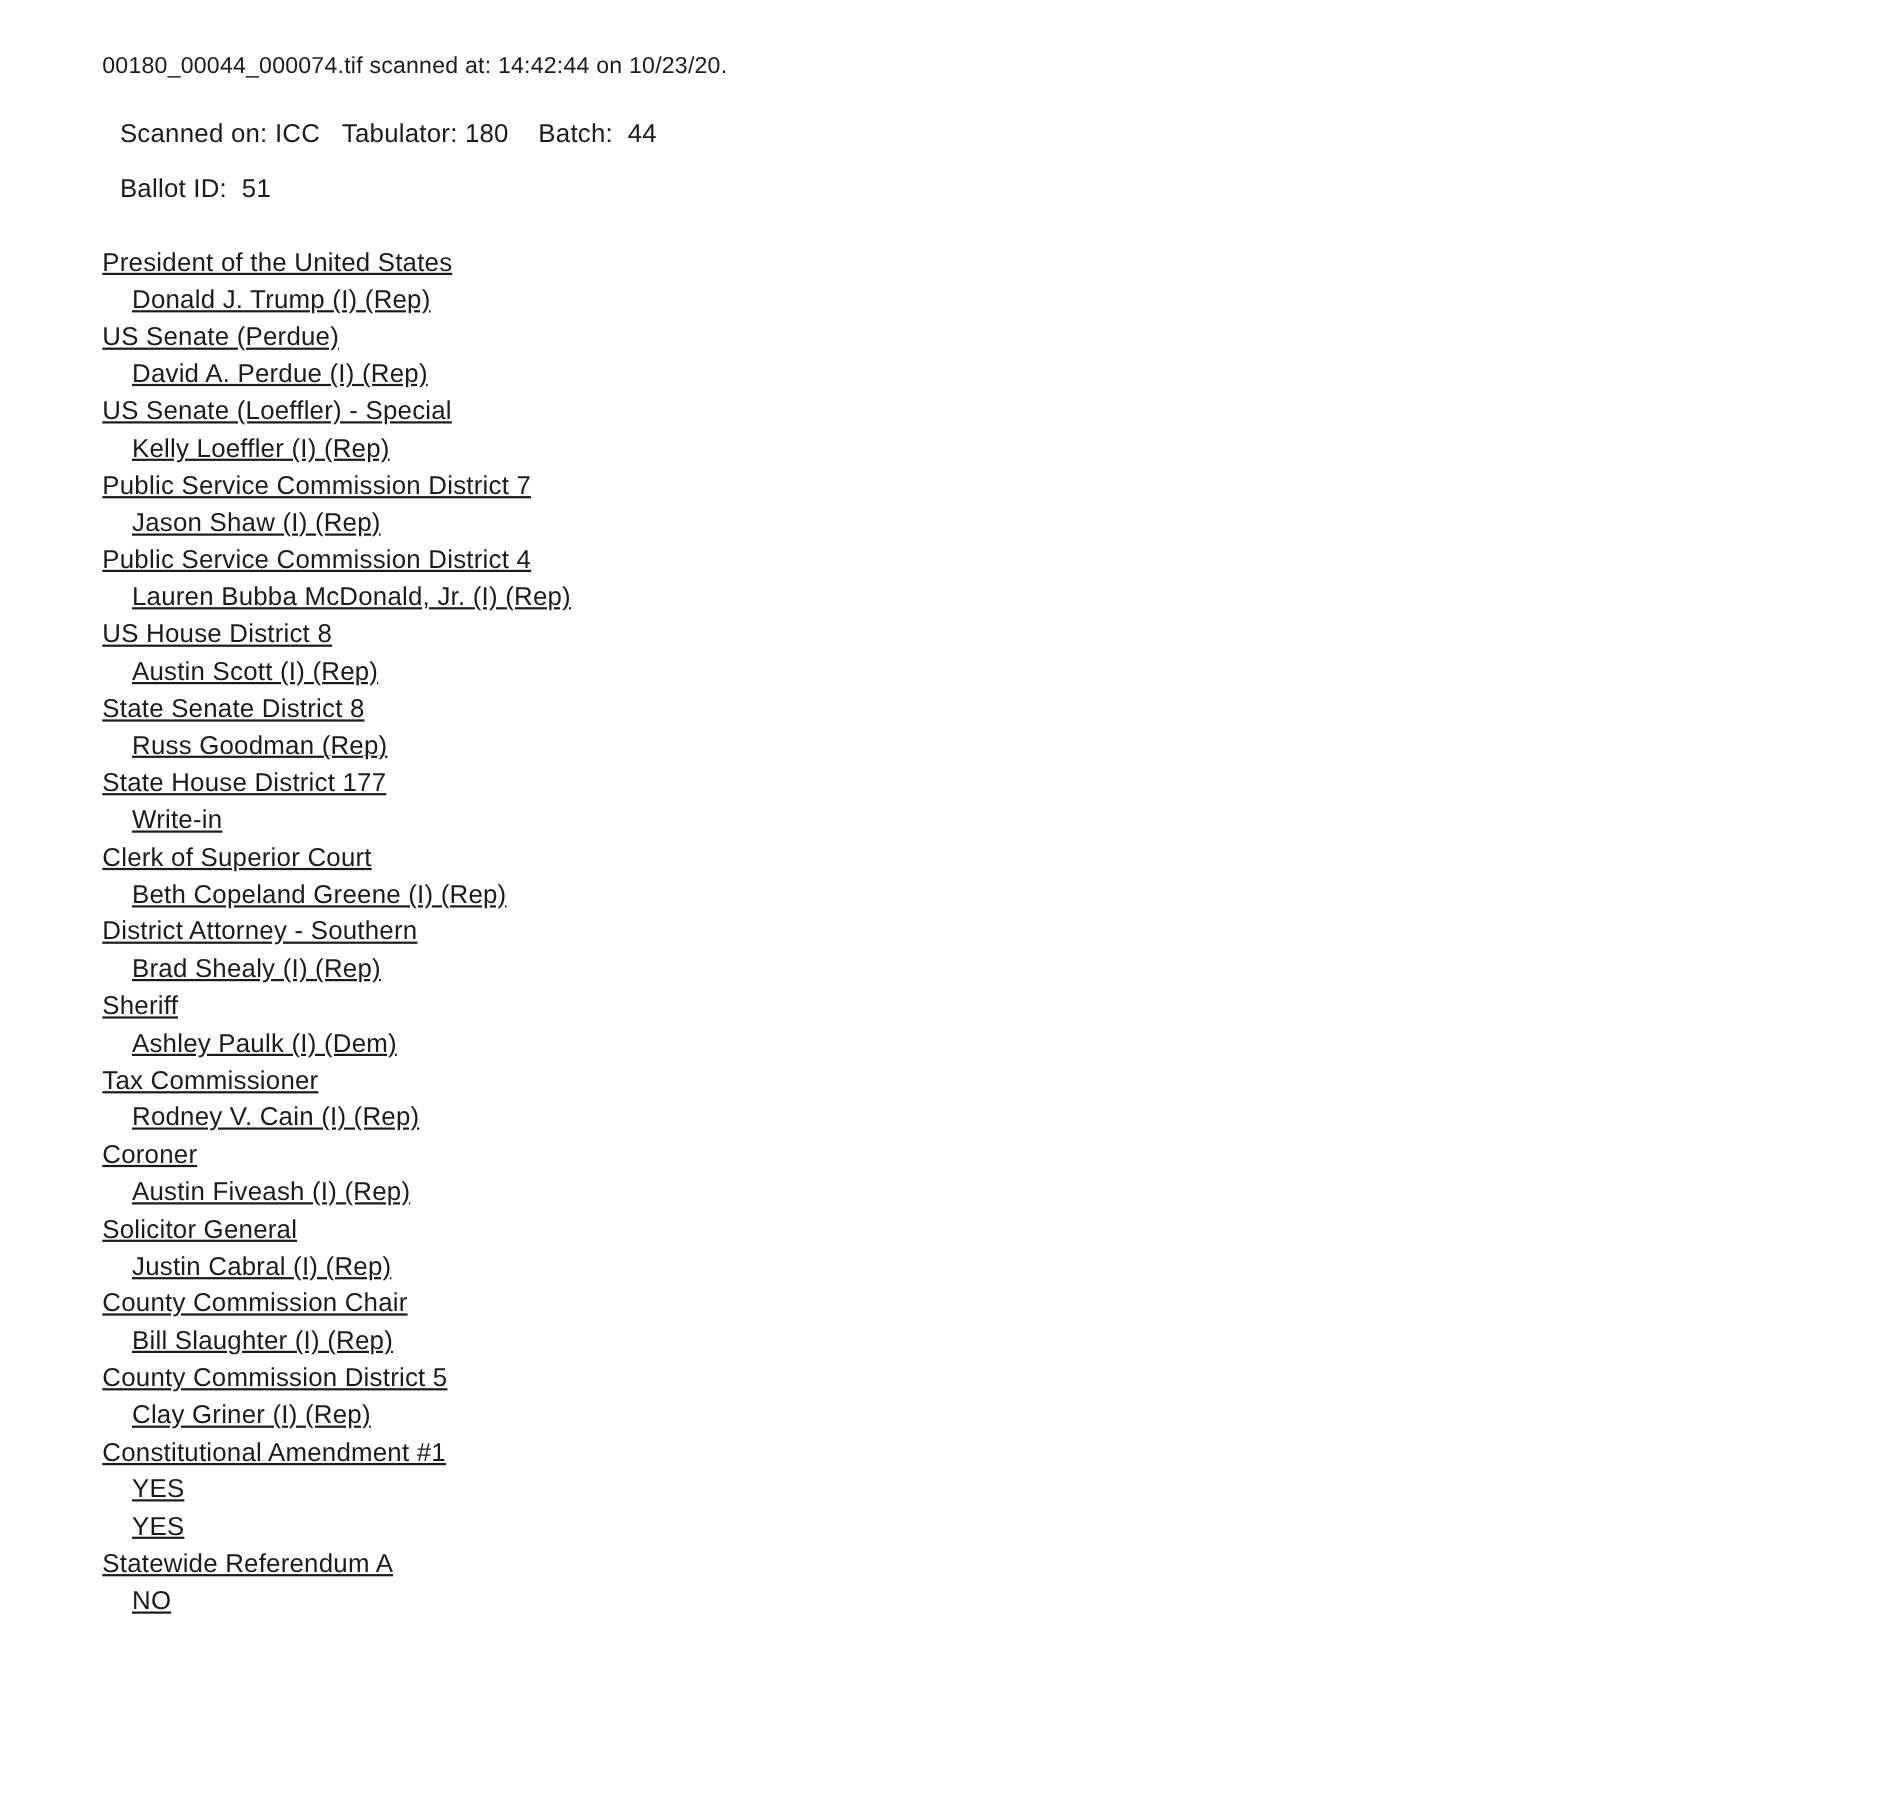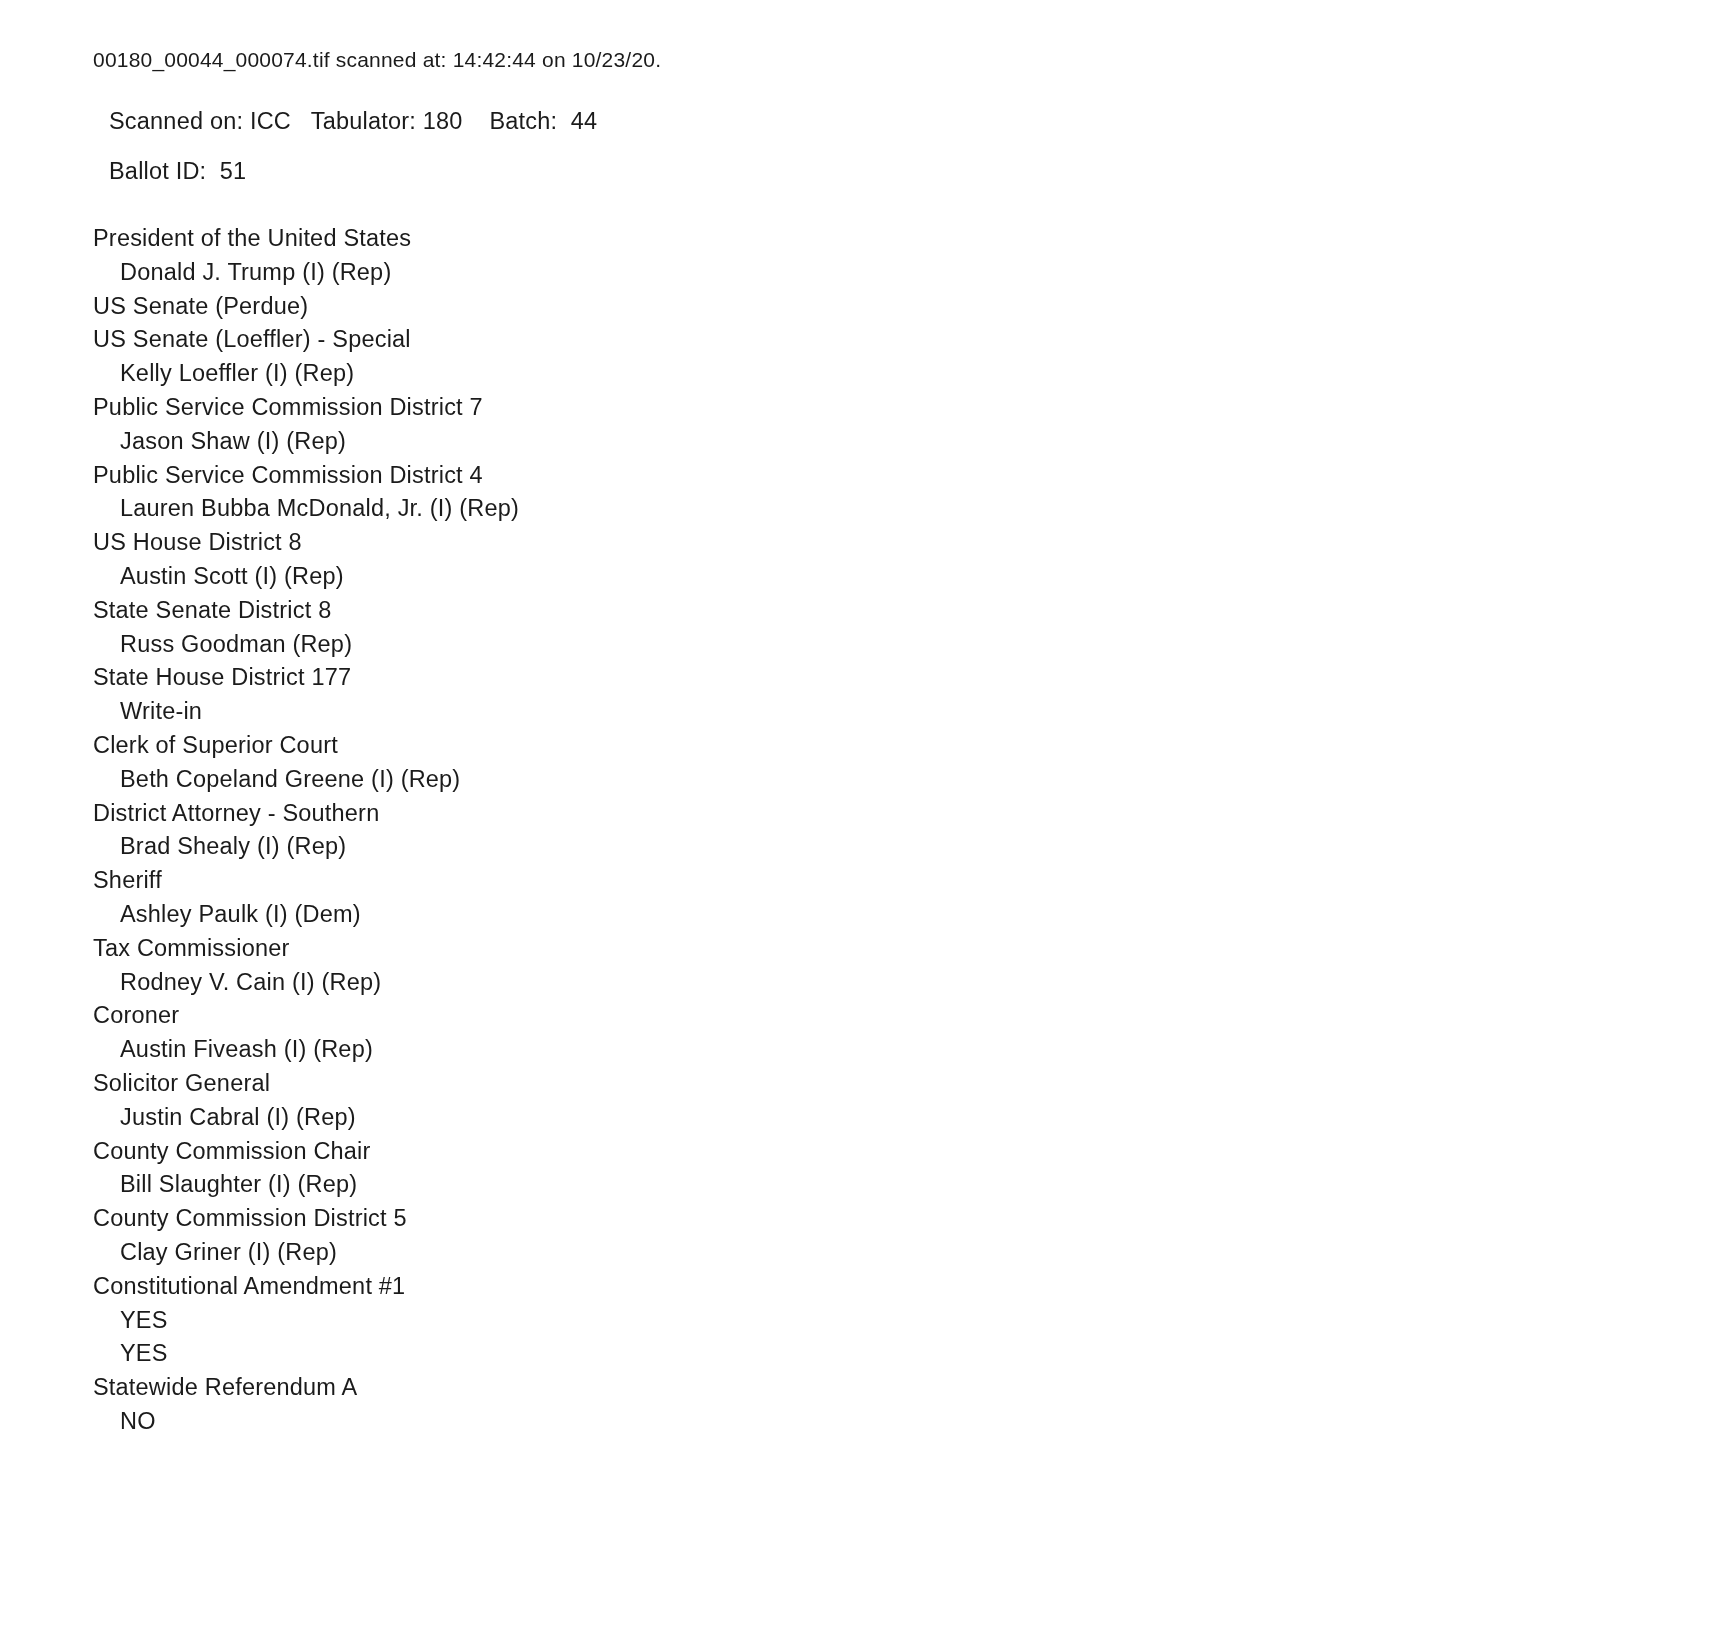--- a/index.html
+++ b/index.html
@@ -27,20 +27,21 @@
   }
   .meta-line {
     font-size: 23.5px;
     line-height: 34px;
     margin: 16px;
     white-space: pre-wrap;
     letter-spacing: 0.2px;
   }
   .contest-list {
     margin-top: 34px;
+    text-decoration: underline;
   }
   .contest { margin: 0; }
   .office, .selection {
     font-size: 23.5px;
     line-height: 33.8px;
     white-space: pre-wrap;
     letter-spacing: 0.2px;
   }
   .selection {
     padding-left: 27px;
@@ -57,20 +58,21 @@
   <p class="meta-line">Ballot ID:  51</p>
 
   <div class="contest-list">
   <div class="contest">
     <div class="office">President of the United States</div>
     <div class="selection">Donald J. Trump (I) (Rep)</div>
   </div>
 
   <div class="contest">
     <div class="office">US Senate (Perdue)</div>
+    <div class="selection">David A. Perdue (I) (Rep)</div>
   </div>
 
   <div class="contest">
     <div class="office">US Senate (Loeffler) - Special</div>
     <div class="selection">Kelly Loeffler (I) (Rep)</div>
   </div>
 
   <div class="contest">
     <div class="office">Public Service Commission District 7</div>
     <div class="selection">Jason Shaw (I) (Rep)</div>

